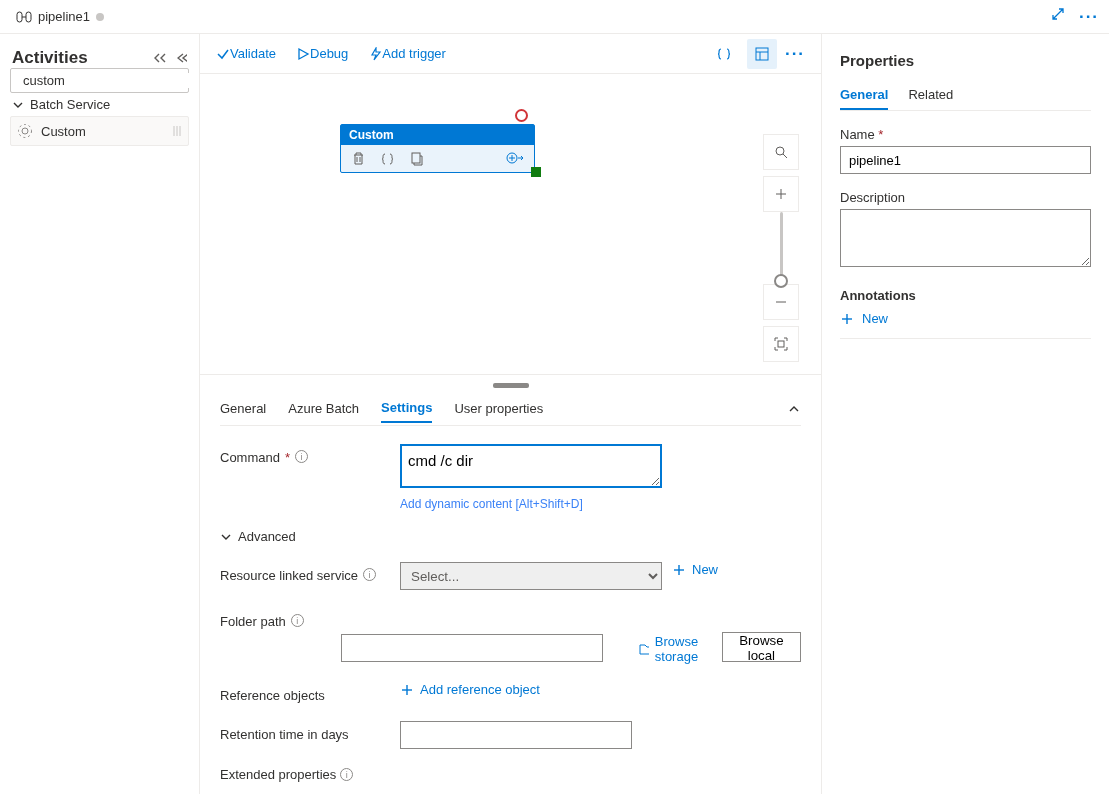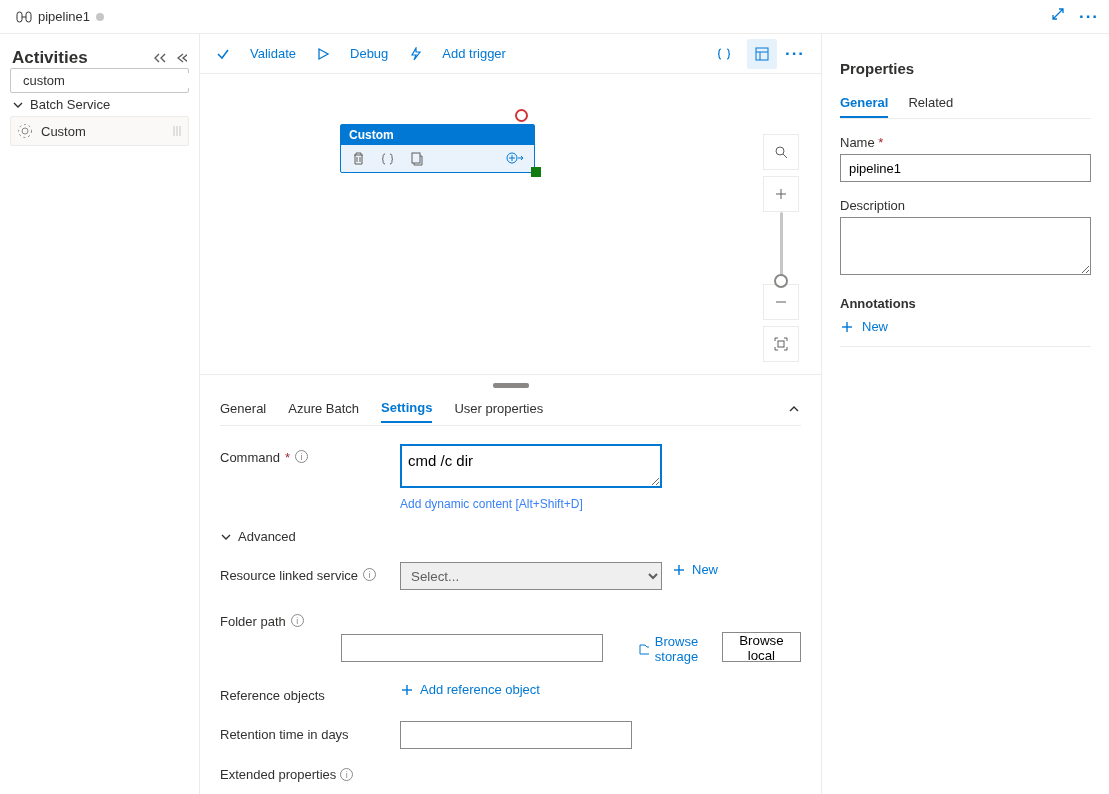--- a/index.html
+++ b/index.html
@@ -21,21 +21,21 @@
   .sb-head-icons { display: flex; gap: 10px; color:#605e5c; }
   .search-box { display:flex; align-items:center; border:1px solid #c8c6c4; border-radius:2px; padding:4px 6px; gap:6px; color:#605e5c;}
   .search-box input { border:none; outline:none; flex:1; font-size:13px; color:#323130; padding:0;}
   .sb-group-hdr { display:flex; align-items:center; gap:6px; padding:4px 2px; cursor:pointer;}
   .sb-item { display:flex; align-items:center; gap:8px; padding:6px 6px; border:1px solid #edebe9; border-radius:2px; background:#faf9f8;}
   .sb-item .handle { margin-left:auto; color:#c8c6c4;}
 
   
   .center { flex:1; display:flex; flex-direction:column; min-width:0; position:relative; }
   .toolbar { height: 40px; display:flex; align-items:center; gap:20px; padding:0 16px; border-bottom:1px solid #edebe9; }
-  .toolbar .tb-btn { display:flex; align-items:center; gap:20px; color:#0078d4; cursor:pointer; font-size:13px; }
+  .toolbar .tb-btn { display:flex; align-items:center; gap:0; color:#0078d4; cursor:pointer; font-size:13px; }
   .tb-right { margin-left:auto; display:flex; gap:8px; align-items:center; color:#0078d4;}
   .tb-box { width:30px; height:30px; display:flex; align-items:center; justify-content:center; border-radius:2px; }
   .tb-box.selected { background:#e5f1fb; }
 
   .canvas-wrap { flex:1; position:relative; background:#fff; overflow:hidden; min-height:0;}
   .node { position:absolute; left:140px; top:50px; width:195px; border:1px solid #0078d4; background:#eaf3fb; border-radius:2px; }
   .node-header { background:#0078d4; color:#fff; font-size:12px; padding:3px 8px; font-weight:600; }
   .node-body { display:flex; align-items:center; gap:10px; padding:10px 10px 6px 10px; border-bottom:1px solid #ccc;}
   .gear-ico { width:26px; height:26px; color:#c8c6c4; }
   .node-footer { display:flex; align-items:center; gap:14px; padding:6px 10px; color:#605e5c;}
@@ -64,21 +64,21 @@
   .adv-hdr { display:flex; align-items:center; gap:6px; margin-top:18px; margin-bottom:6px; cursor:pointer;}
   select.lnksvc { width:262px; height:28px; border:1px solid #8a8886; color:#605e5c; padding:0 6px;}
   .plus-link { display:flex; align-items:center; gap:6px; color:#0078d4; cursor:pointer;}
   .folder-input { width:262px; height:28px; border:1px solid #8a8886; padding:0 6px;}
   .browse-link { display:flex; align-items:center; gap:6px; color:#0078d4; cursor:pointer;}
   .browse-btn { height:30px; padding:0 14px; border:1px solid #8a8886; background:#fff; cursor:pointer;}
   .retn-input { width:232px; height:28px; border:1px solid #8a8886; padding:0 6px;}
 
   
   .props { width:288px; border-left:1px solid #edebe9; padding:14px 18px 0 18px;}
-  .props h3 { margin:12px 0 12px 0; font-size:15px;}
+  .props h3 { margin:4px 0 12px 0; font-size:15px;}
   .props-tabs { display:flex; gap:20px; border-bottom:1px solid #edebe9; margin-bottom:16px;}
   .props-tab { padding:6px 0; cursor:pointer;}
   .props-tab.active { color:#0078d4; border-bottom:2px solid #0078d4; font-weight:600;}
   .fld-label { font-size:13px; margin-bottom:4px;}
   .name-input { width:100%; height:28px; border:1px solid #8a8886; padding:0 8px; font-size:13px;}
   .desc-area { width:100%; height:58px; border:1px solid #8a8886; resize:both;}
   .ann-hdr { font-weight:600; margin:18px 0 8px 0;}
   .ann-new { display:flex; align-items:center; gap:8px; color:#0078d4; cursor:pointer; border-bottom:1px solid #edebe9; padding-bottom:12px;}
 
   svg { display:block; }

